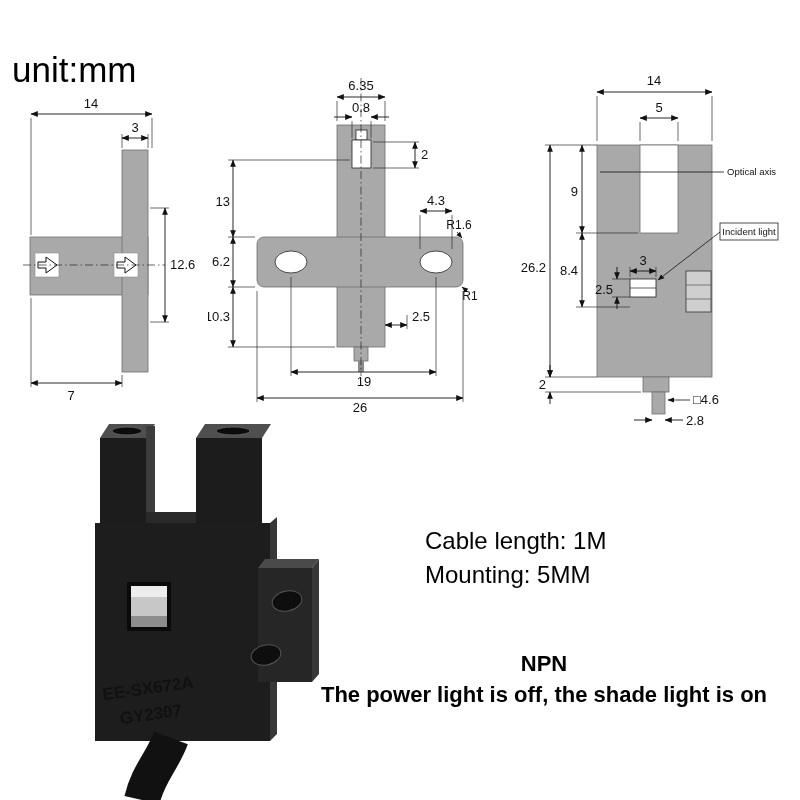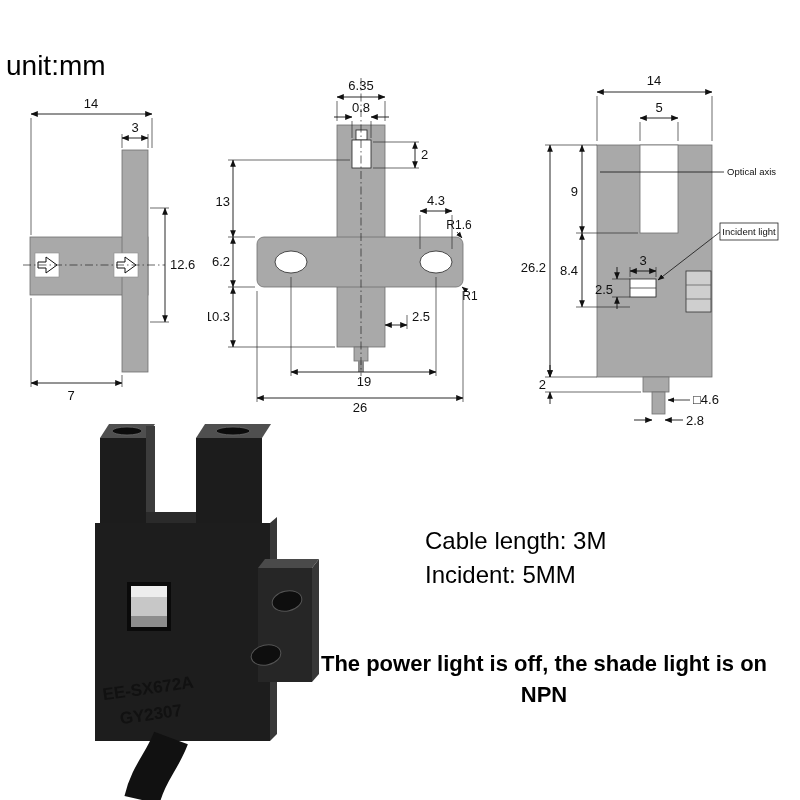--- a/index.html
+++ b/index.html
@@ -10,21 +10,21 @@
   .dimtxt{font-size:13px}
   .smalltxt{font-size:9.5px}
   .rtxt{font-size:12px}
   line.ext{stroke:#2b2b2b;stroke-width:0.7}
   line.dl,path.dl{stroke:#111;stroke-width:0.9;fill:none}
   line.lead{stroke:#111;stroke-width:0.8}
   .part{fill:#a9a9a9;stroke:#6f6f6f;stroke-width:0.8}
   .hole{fill:#fff;stroke:#222;stroke-width:0.8}
   line.cl{stroke:#222;stroke-width:0.7;stroke-dasharray:8 3 1.5 3}
   marker path{fill:#111}
-  .unit{position:absolute;left:6px;top:50px;font-size:28px}
+  .unit{position:absolute;left:12px;top:50px;font-size:35px}
   .specs{position:absolute;left:425px;top:524px;font-size:24px;line-height:34px;font-weight:500}
   .npn-block{position:absolute;left:288px;top:648px;width:512px;text-align:center;
              font-weight:700;font-size:22px;line-height:31px;white-space:nowrap}
 </style>
 </head>
 <body>
 
 <div class="page">
 
   <div class="unit">unit:mm</div>
@@ -234,22 +234,22 @@
       <rect x="56" y="168" width="36" height="41" fill="#c7c7c7"></rect>
       <rect x="56" y="168" width="36" height="11" fill="#ededed"></rect>
       <rect x="56" y="198" width="36" height="11" fill="#8d8d8d"></rect>
       <text x="73" y="276" transform="rotate(-8 73 270)" text-anchor="middle" font-size="17" font-weight="600" fill="#dadada">EE-SX672A</text>
       <text x="76" y="302" transform="rotate(-8 76 297)" text-anchor="middle" font-size="17" font-weight="600" fill="#cecece">GY2307</text>
       <path d="M96,320 C87,344 73,356 67,382" stroke="#111" stroke-width="36" fill="none"></path>
     </g>
   </svg>
 
   <div class="specs">
-    <div>Cable length: 3M</div>
-    <div>Incident: 5MM</div>
+    <div>Cable length: 1M</div>
+    <div>Mounting: 5MM</div>
   </div>
 
   <div class="npn-block">
+    <div>NPN</div>
     <div>The power light is off, the shade light is on</div>
-    <div>NPN</div>
   </div>
 
 </div>
 
 </body></html>

